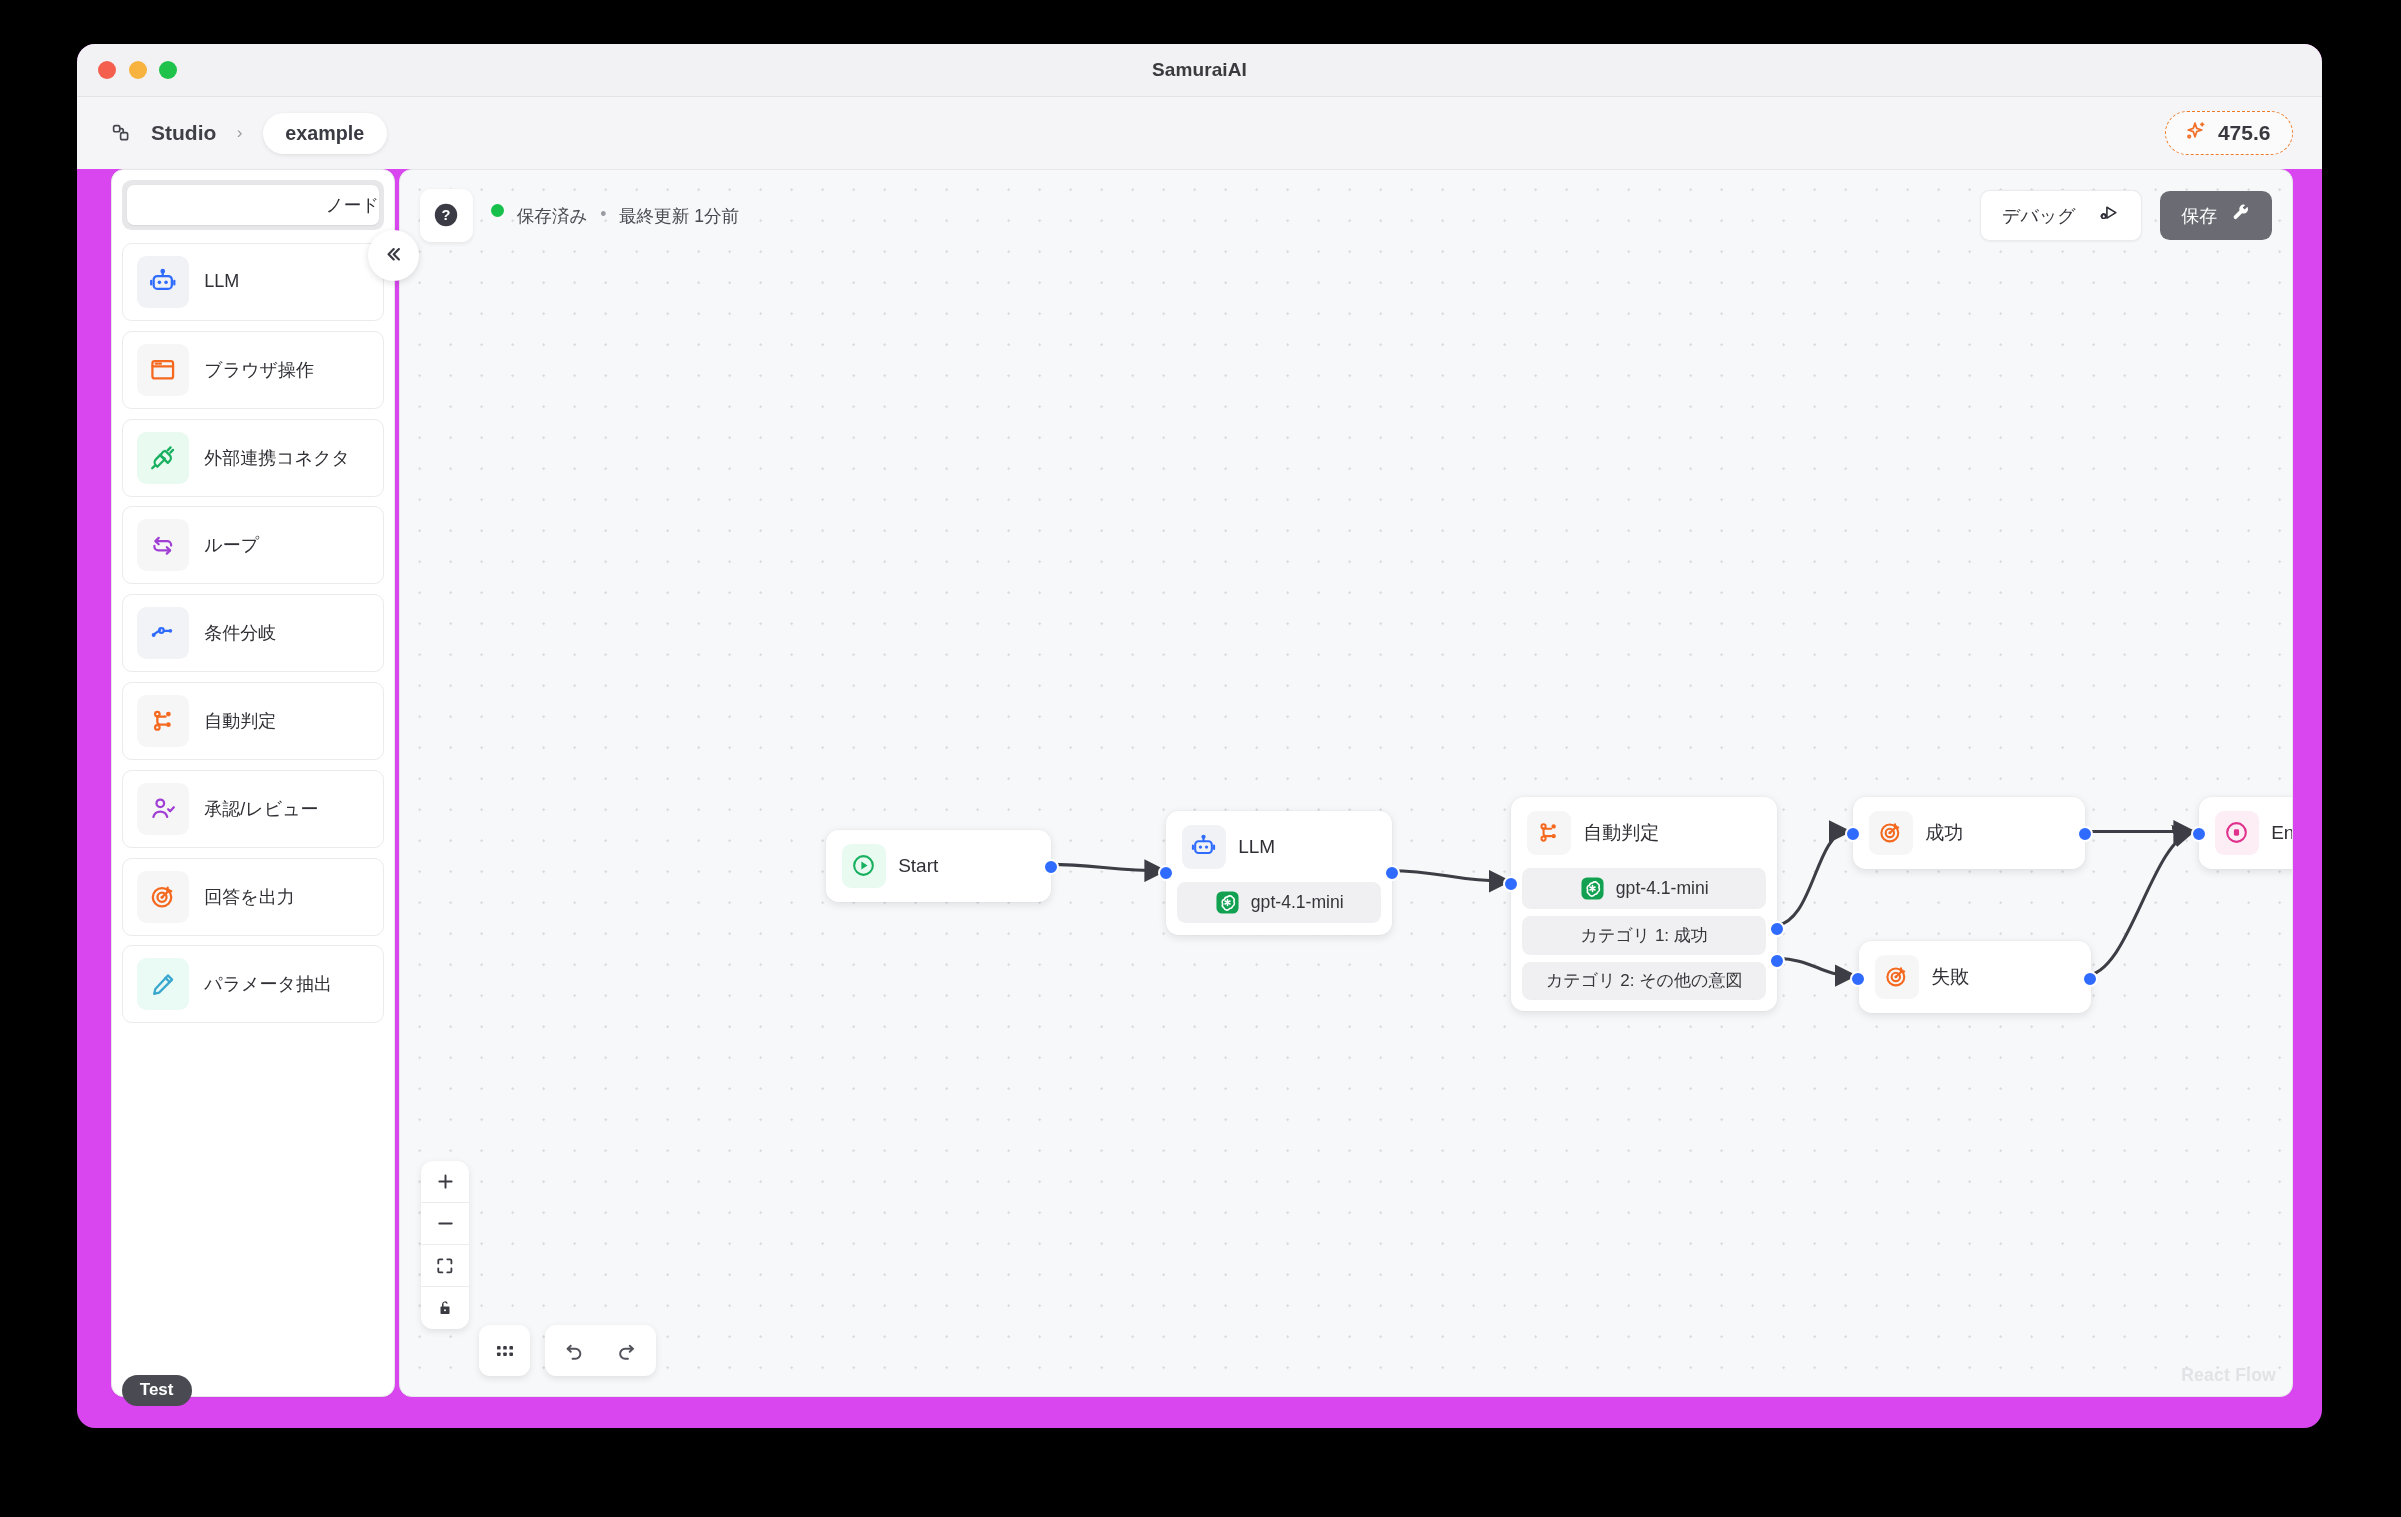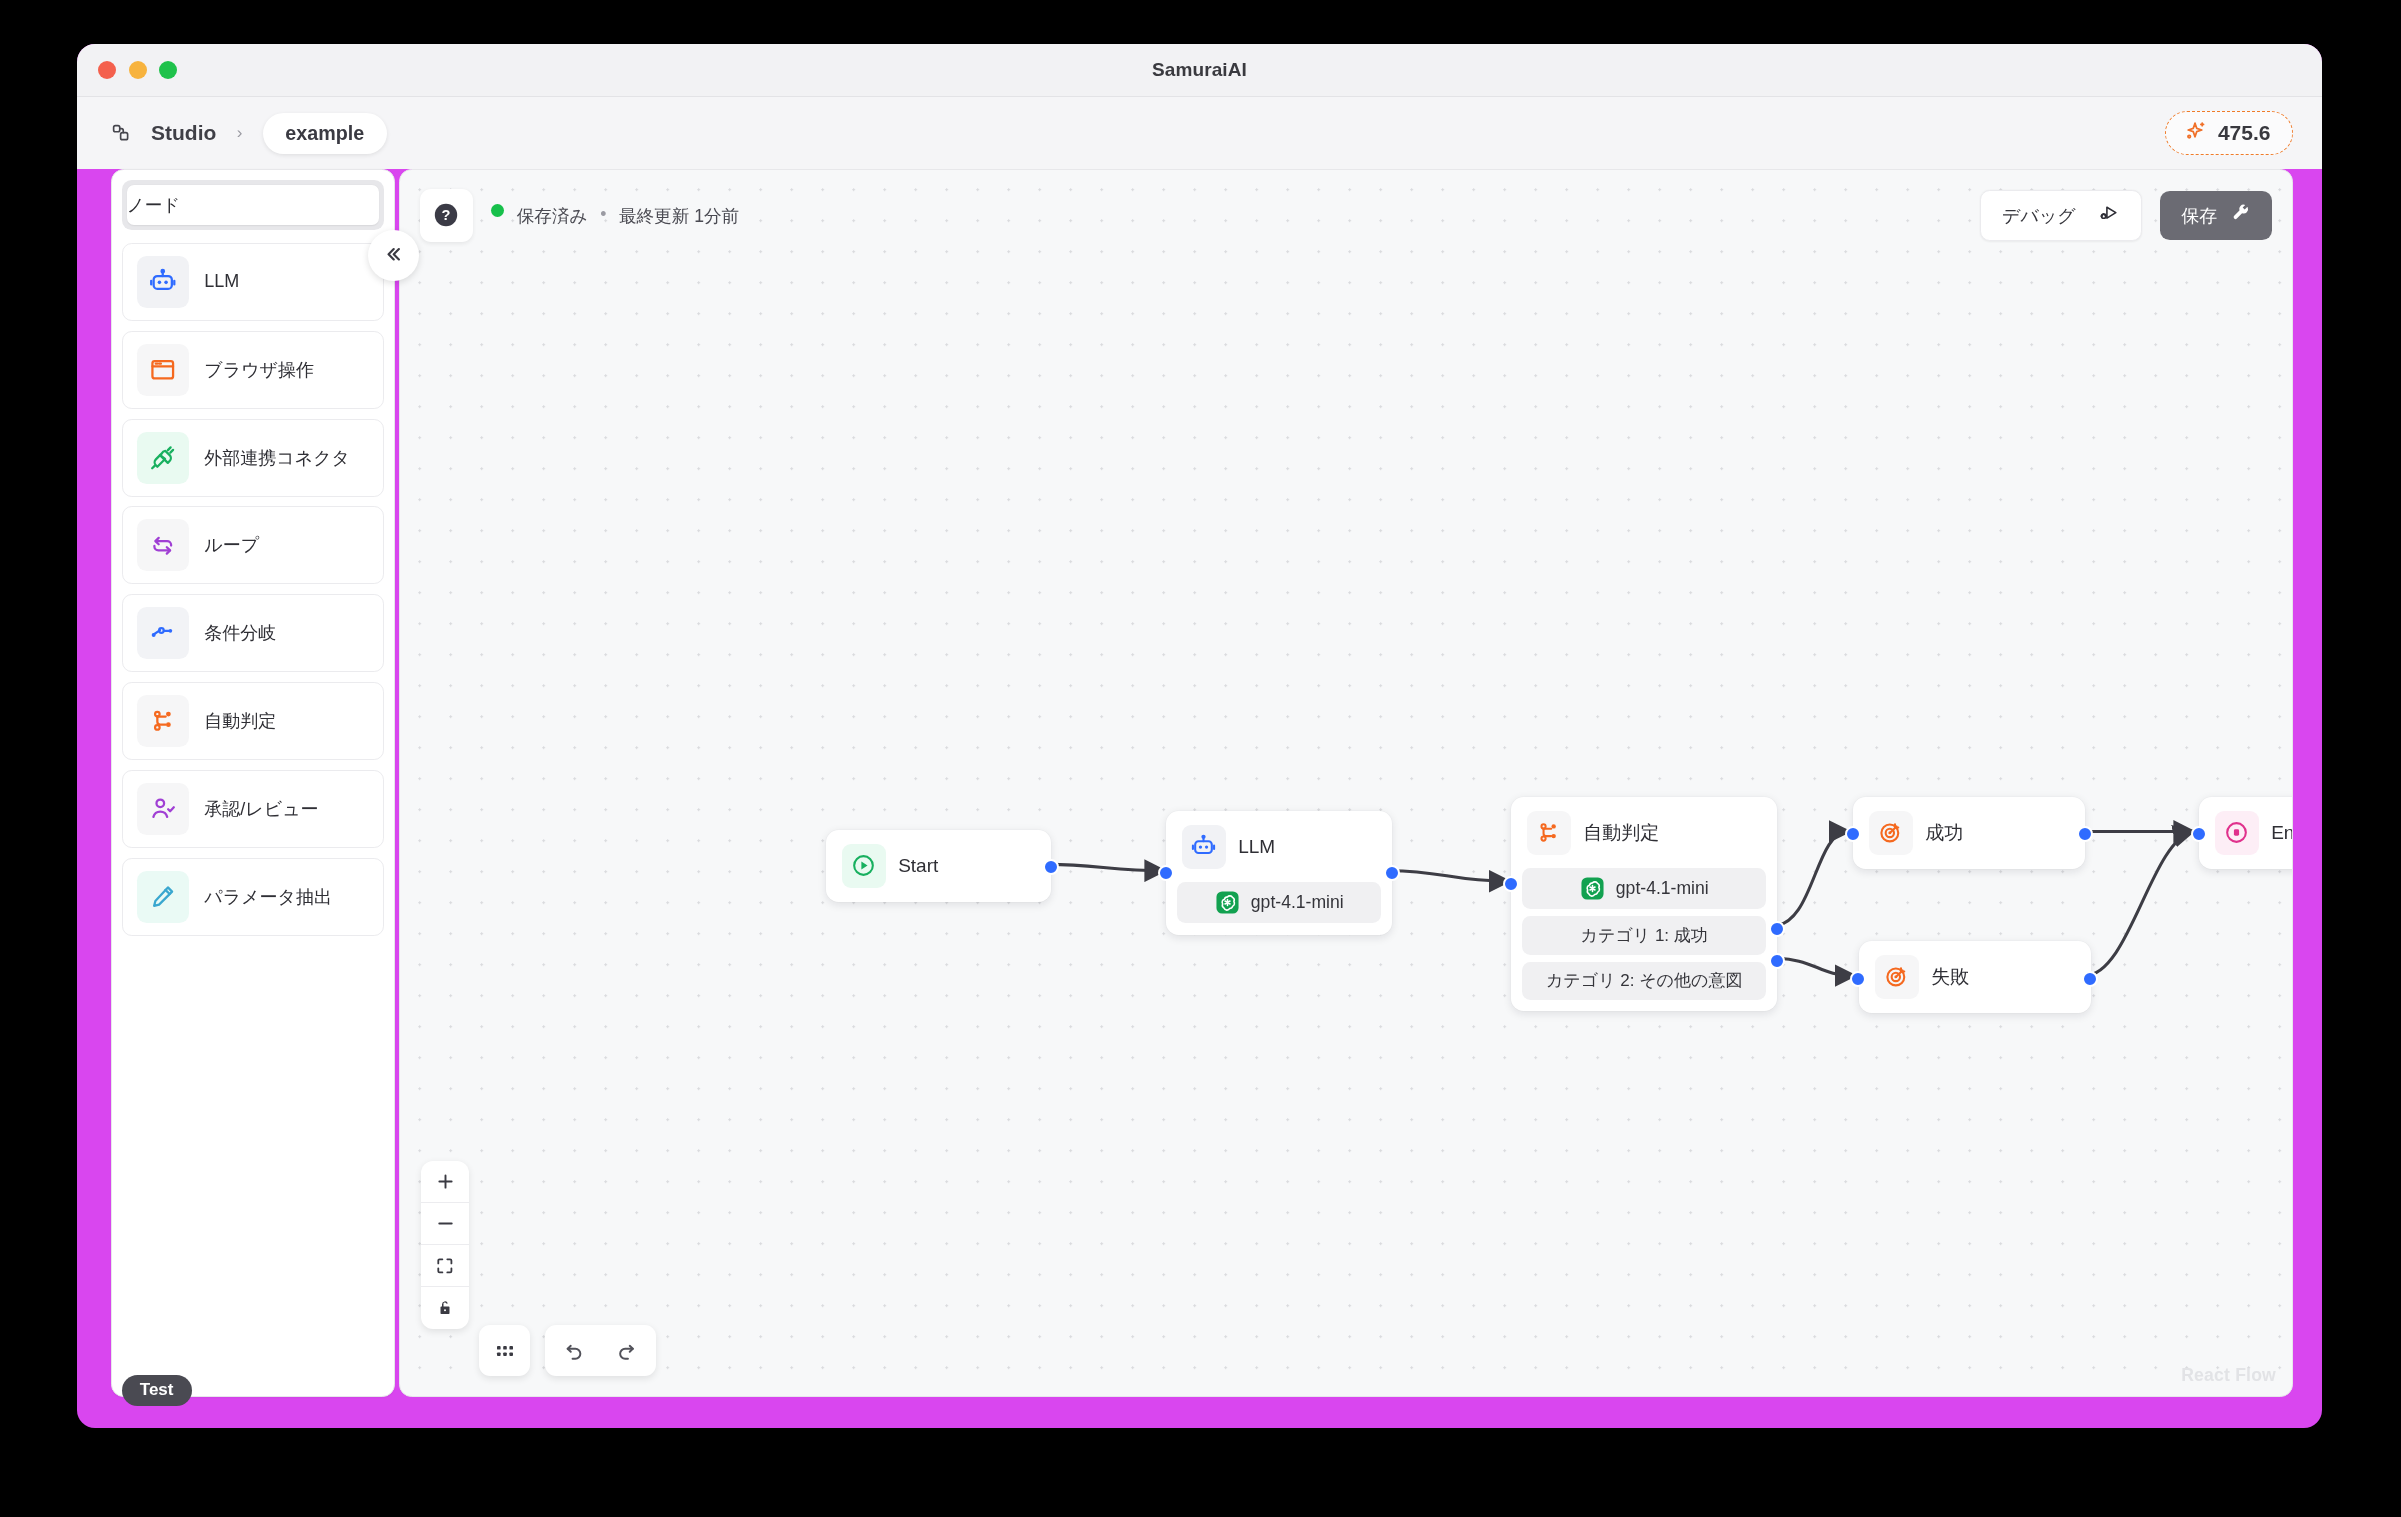--- a/index.html
+++ b/index.html
@@ -148,21 +148,21 @@
   #sidebar-head {
     margin: 9.8px 9.8px 5.6px 9.8px;
     background: #e7e7ea;
     border-radius: 9.8px;
     padding: 4.9px;
     flex: 0 0 auto;
   }
   #sidebar-tab {
     background: #ffffff;
     border-radius: 7px;
-    text-align: left;
+    text-align: right;
     padding: 8.4px 0;
     font-size: 17.6px;
     font-weight: 500;
     color: #2e2e33;
     box-shadow: 0 0.7px 1.4px rgba(0,0,0,0.07);
     cursor: pointer;
   }
   #node-list {
     flex: 1;
     overflow: hidden;
@@ -541,20 +541,34 @@
                   <g fill="none" stroke="#a03fd4" stroke-width="1.85" stroke-linecap="round" stroke-linejoin="round">
                     <circle cx="10" cy="7.6" r="3.1"></circle>
                     <path d="M4.4 18.6a5.8 5.8 0 0 1 11.2 0"></path>
                     <path d="M16.4 12.4 18 14l3-3.2"></path>
                   </g>
                 </svg>
               </span>
               <span class="node-label">承認/レビュー</span>
             </div>
             <div class="node-item">
+              <span class="node-chip" style="background:#f6f6f7">
+                <svg width="29.5" height="29.5" viewBox="0 0 24 24">
+                  <g fill="none" stroke="#f5691f" stroke-width="1.85" stroke-linecap="round" stroke-linejoin="round">
+                    <circle cx="11.4" cy="12.4" r="7.5"></circle>
+                    <circle cx="11.4" cy="12.4" r="3.7"></circle>
+                    <path d="M11.4 12.4 17.4 6.6"></path>
+                    <path d="M16 4.6v2.9h2.9"></path>
+                  </g>
+                  <circle cx="11.4" cy="12.4" r="1.25" fill="#f5691f"></circle>
+                </svg>
+              </span>
+              <span class="node-label">回答を出力</span>
+            </div>
+            <div class="node-item">
               <span class="node-chip" style="background:#eafaf5">
                 <svg width="29.5" height="29.5" viewBox="0 0 24 24">
                   <g fill="none" stroke="#3aa7cf" stroke-width="1.85" stroke-linecap="round" stroke-linejoin="round">
                     <path d="M16.2 4.4 19.6 7.8 9 18.4 5 19.4l1-4z"></path>
                     <path d="M14.2 6.4l3.4 3.4"></path>
                   </g>
                 </svg>
               </span>
               <span class="node-label">パラメータ抽出</span>
             </div>

